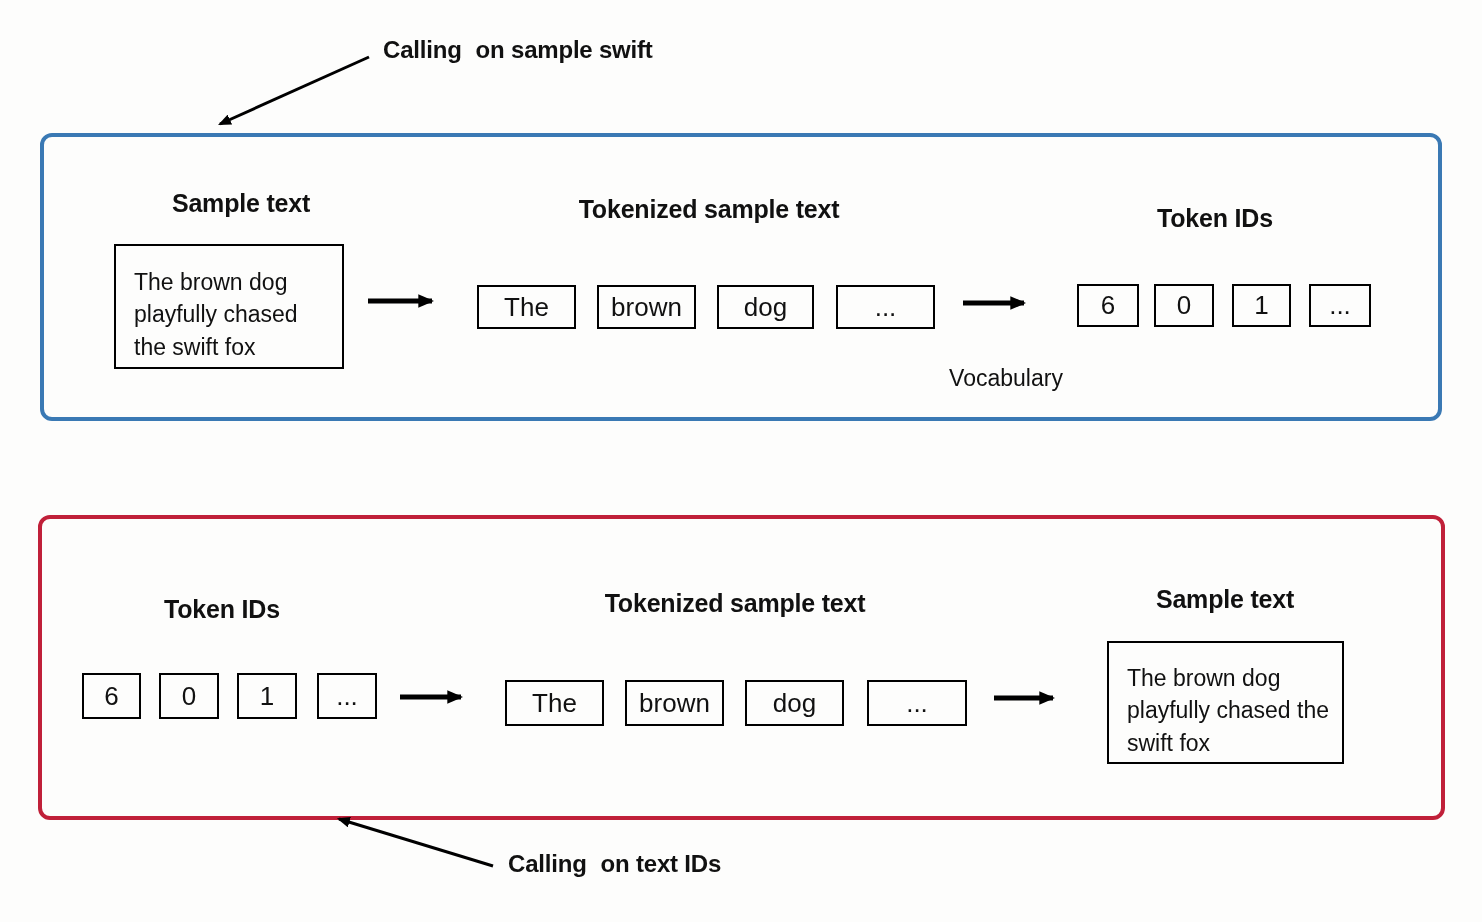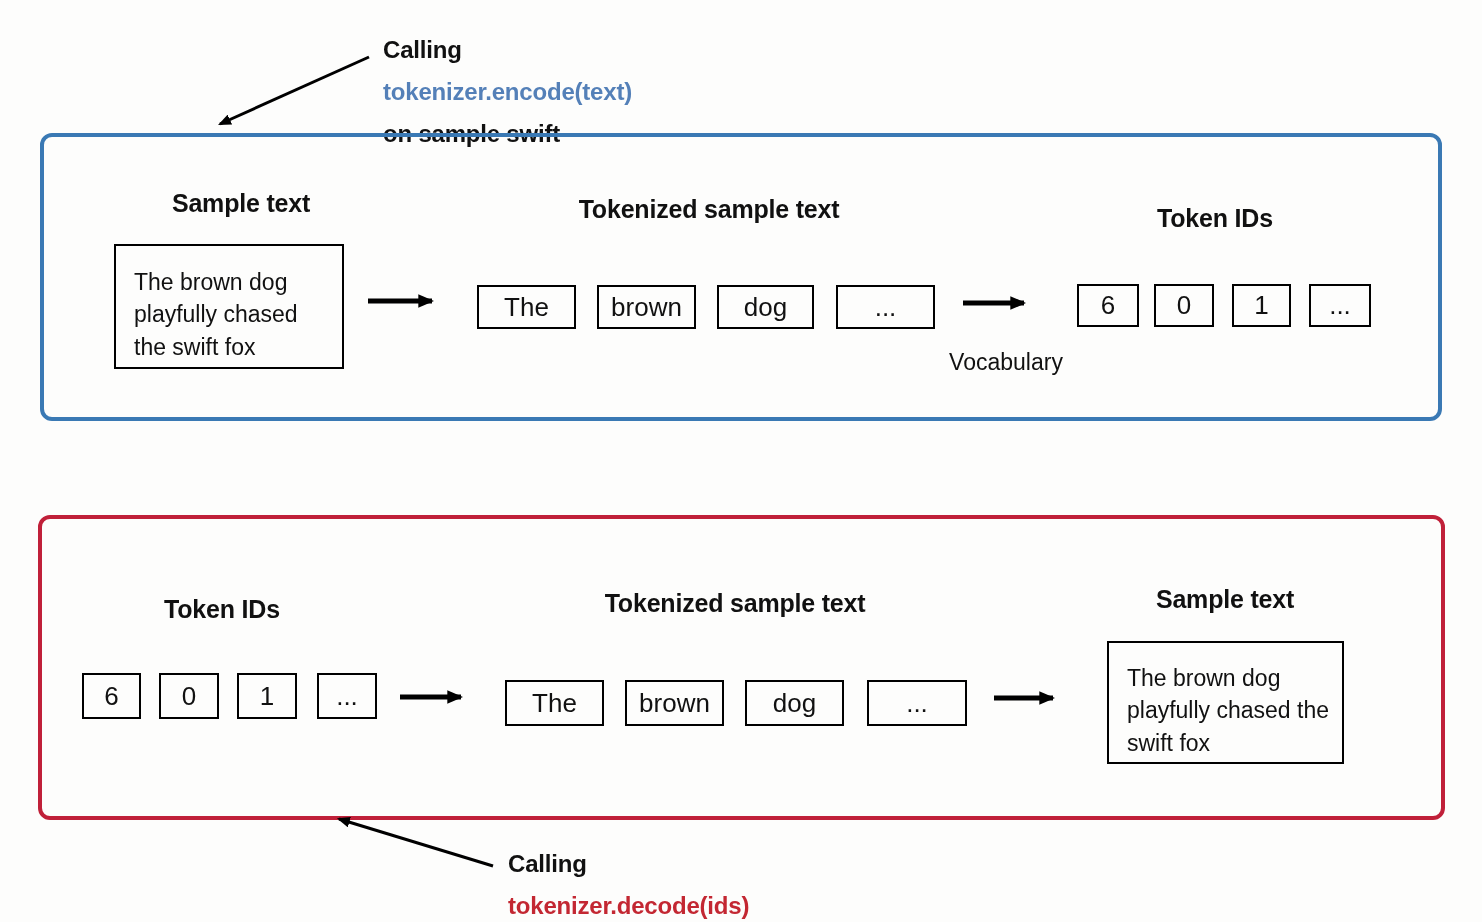--- a/index.html
+++ b/index.html
@@ -2,21 +2,21 @@
 <html><head>
 <meta charset="utf-8">
 <style>
   html,body{margin:0;padding:0;background:#fdfdfc;}
   #canvas{
     position:relative;width:1482px;height:922px;overflow:hidden;
     font-family:"Liberation Sans",sans-serif;color:#111;background:#fdfdfc;
   }
   .caption{
     position:absolute;display:flex;align-items:baseline;gap:14px;
-    font-size:24px;font-weight:bold;letter-spacing:-0.2px;white-space:nowrap;flex-direction:column;
+    font-size:24px;font-weight:bold;letter-spacing:-0.2px;white-space:nowrap;
   }
   .caption .code-blue{color:#5480b8;}
   .caption .code-red{color:#c32732;}
   .panel{position:absolute;border-radius:12px;background:transparent;}
   .panel.blue{left:40px;top:133px;width:1394px;height:280px;border:4px solid #3a79b4;}
   .panel.red{left:38px;top:515px;width:1399px;height:297px;border:4px solid #c02039;}
   .hdr{
     position:absolute;transform:translateX(-50%);font-size:25px;font-weight:bold;
     white-space:nowrap;letter-spacing:-0.2px;
   }
@@ -25,31 +25,31 @@
     font-size:23px;line-height:1.42;box-sizing:border-box;padding:16px 10px 0 18px;
     background:transparent;
   }
   .tok{
     position:absolute;border:2.5px solid #000;display:flex;align-items:center;justify-content:center;
     font-size:26px;box-sizing:border-box;background:transparent;white-space:nowrap;
   }
   .lbl{
     position:absolute;transform:translateX(-50%);font-size:23px;text-align:center;
     line-height:1.42;
+    margin-top:16px;
   }
   #arrow-overlay{position:absolute;left:0;top:0;pointer-events:none;}
 </style>
 </head>
 <body>
 
 <div id="canvas">
 
   <div class="caption" style="left:383px;top:36px;">
     <span>Calling</span>
-    <span class="code-blue">tokenizer.encode(text)</span>
     <span>on sample swift</span>
   </div>
 
   <div class="panel blue">
     <div class="hdr" style="left:197px;top:52px;">Sample text</div>
     <div class="txtbox" style="left:70px;top:107px;width:230px;height:125px;">
       <span>The brown dog playfully chased the swift fox</span>
     </div>
 
     <div class="hdr" style="left:665px;top:58px;">Tokenized sample text</div>
@@ -82,21 +82,20 @@
     <div class="tok" style="left:825px;top:161px;width:100px;height:46px;">...</div>
 
     <div class="hdr" style="left:1183px;top:66px;">Sample text</div>
     <div class="txtbox" style="left:1065px;top:122px;width:237px;height:123px;">
       <span>The brown dog playfully chased the swift fox</span>
     </div>
   </div>
 
   <div class="caption" style="left:508px;top:850px;">
     <span>Calling</span>
-    <span class="code-red">tokenizer.decode(ids)</span>
     <span>on text IDs</span>
   </div>
 
   <svg id="arrow-overlay" width="1482" height="922" viewBox="0 0 1482 922">
     <defs>
       <marker id="ah-big" viewBox="0 0 14 12" refX="12" refY="6" markerWidth="16" markerHeight="14" markerUnits="userSpaceOnUse" orient="auto">
         <path d="M0,0 L14,6 L0,12 Z" fill="#000"></path>
       </marker>
       <marker id="ah-small" viewBox="0 0 12 10" refX="10" refY="5" markerWidth="13" markerHeight="11" markerUnits="userSpaceOnUse" orient="auto">
         <path d="M0,0 L12,5 L0,10 Z" fill="#000"></path>

